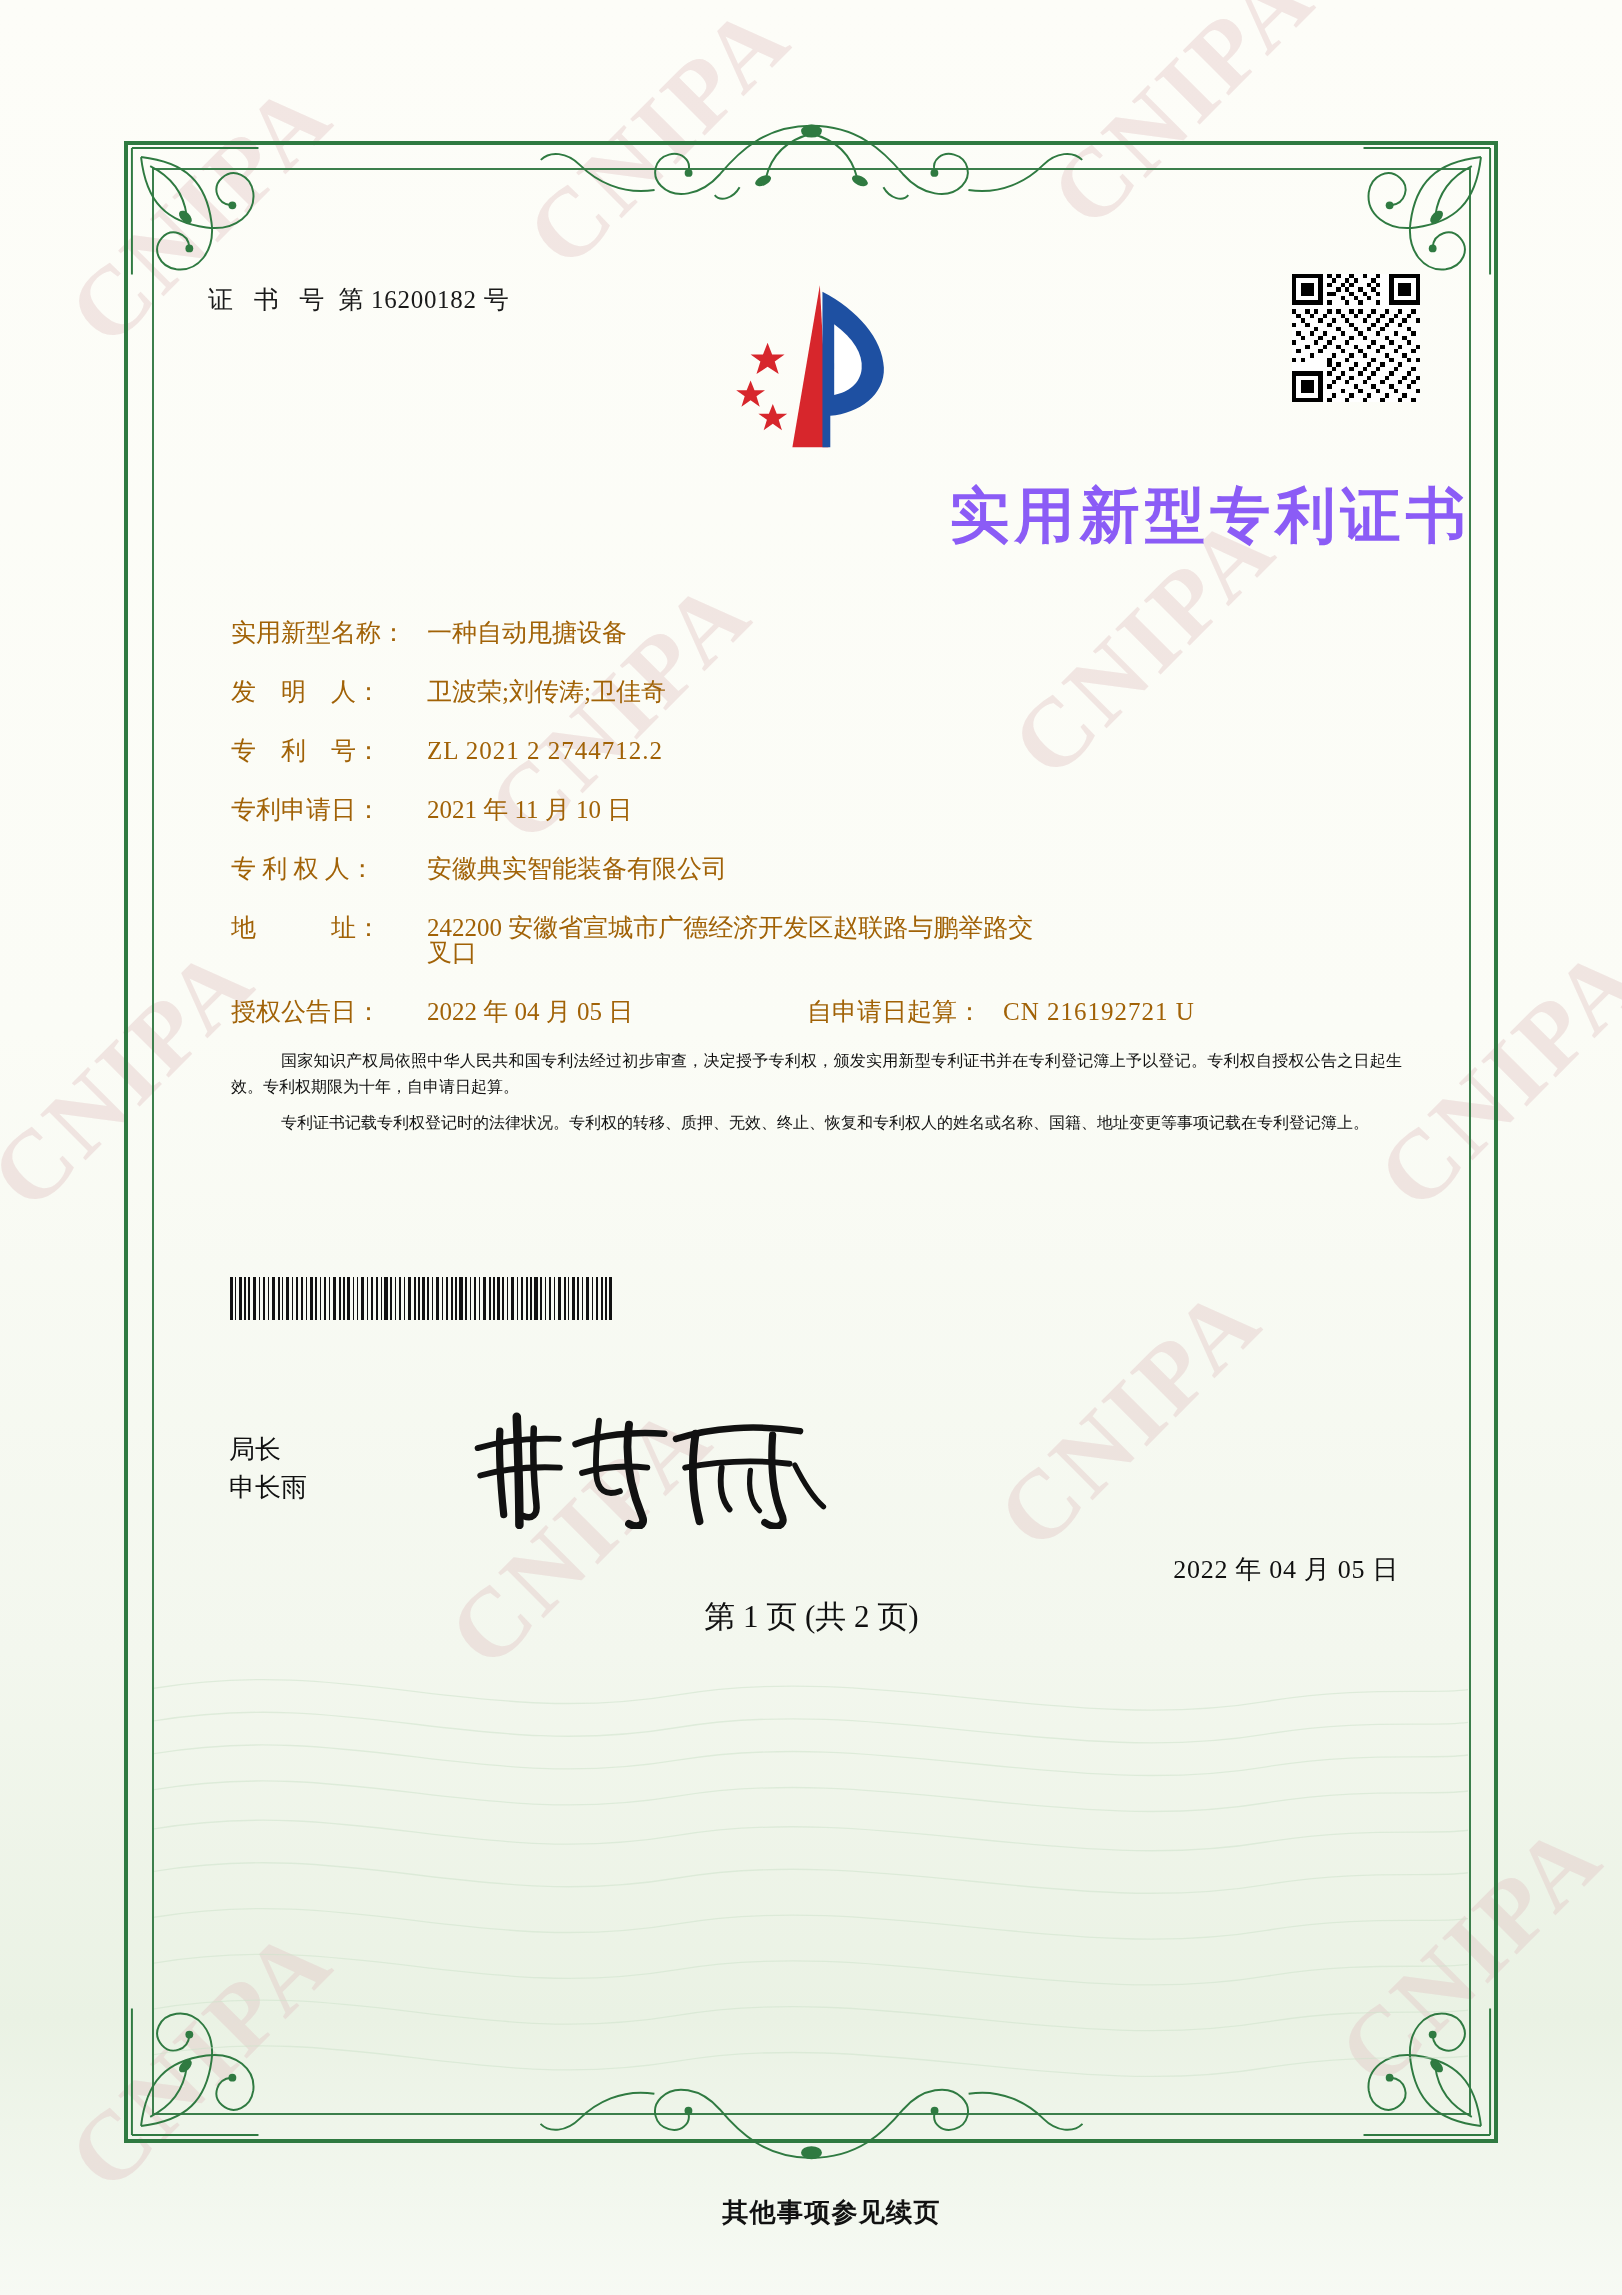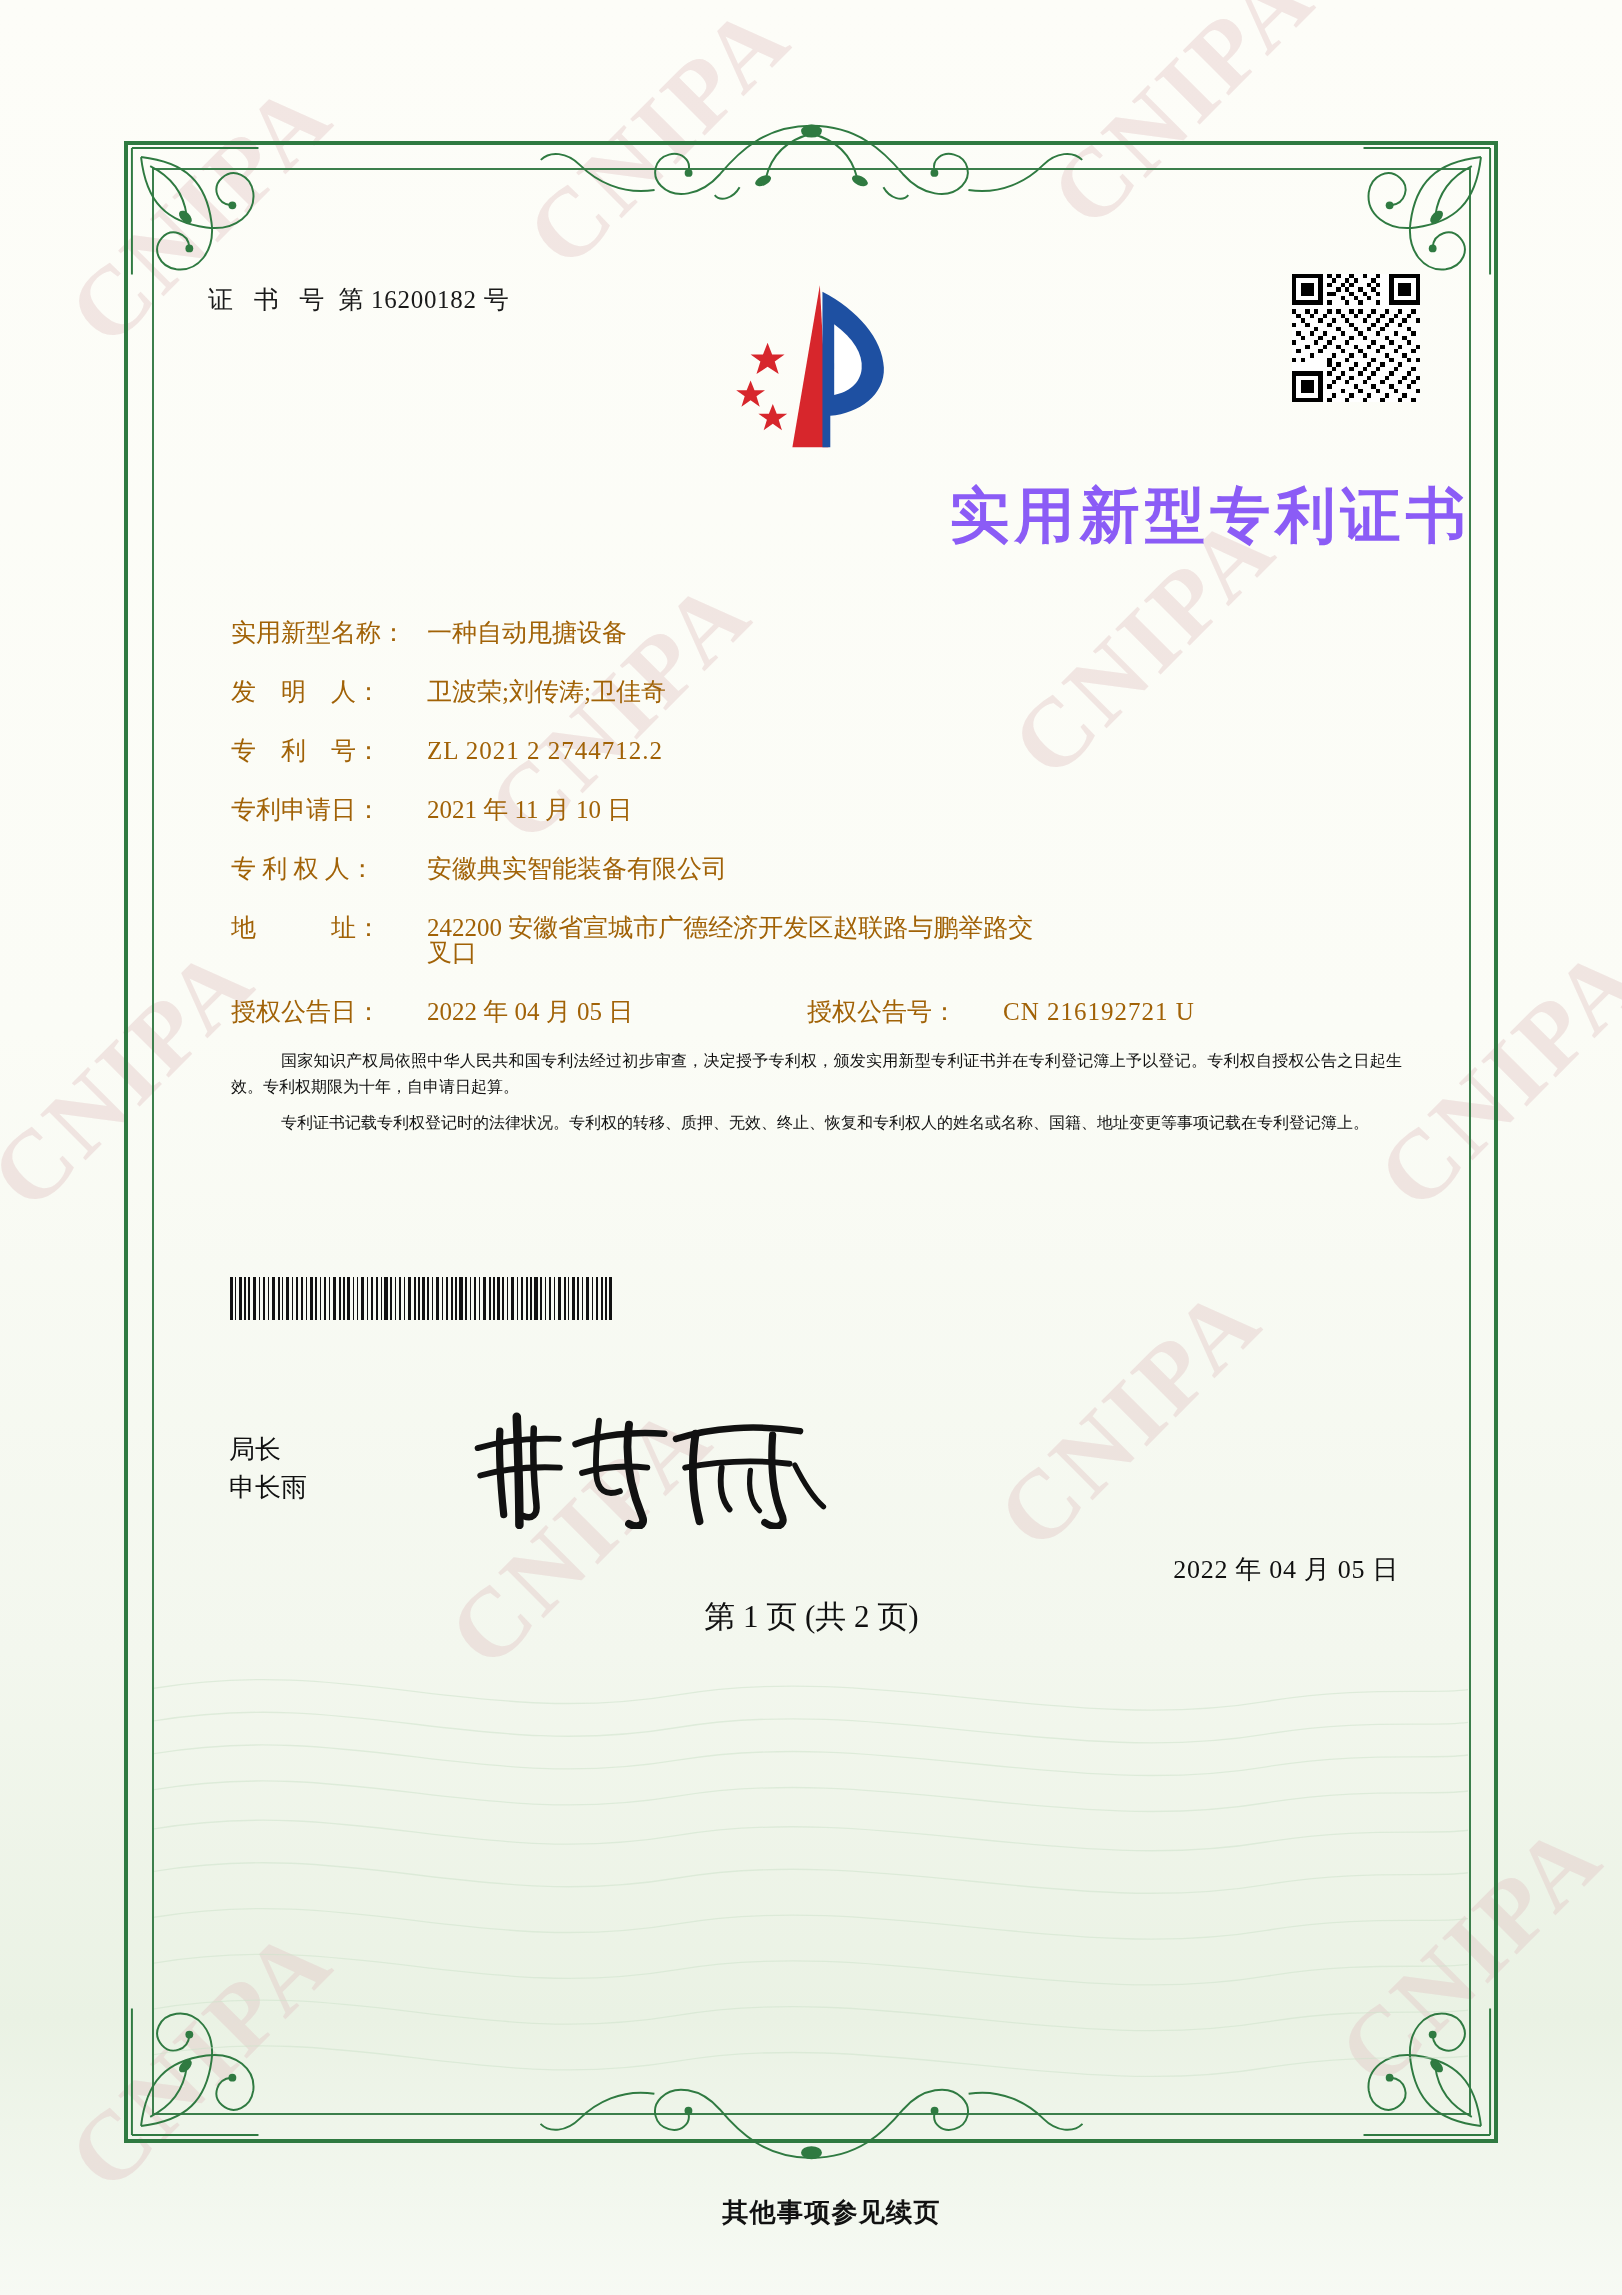--- a/index.html
+++ b/index.html
@@ -618,21 +618,21 @@
         <div class="f-label">地　　　址：</div>
         <div class="f-value">242200 安徽省宣城市广德经济开发区赵联路与鹏举路交
 叉口</div>
       </div>
       <div class="row-two">
         <div class="two-left">
           <div class="f-label">授权公告日：</div>
           <div class="f-value">2022 年 04 月 05 日</div>
         </div>
         <div class="two-right">
-          <div class="f-label">授权公告号：</div>
+          <div class="f-label">自申请日起算：</div>
           <div class="f-value mono-ish">CN 216192721 U</div>
         </div>
       </div>
     </div>
 
     <div class="paras">
       <p>国家知识产权局依照中华人民共和国专利法经过初步审查，决定授予专利权，颁发实用新型专利证书并在专利登记簿上予以登记。专利权自授权公告之日起生效。专利权期限为十年，自申请日起算。</p>
       <p>专利证书记载专利权登记时的法律状况。专利权的转移、质押、无效、终止、恢复和专利权人的姓名或名称、国籍、地址变更等事项记载在专利登记簿上。</p>
     </div>
 

